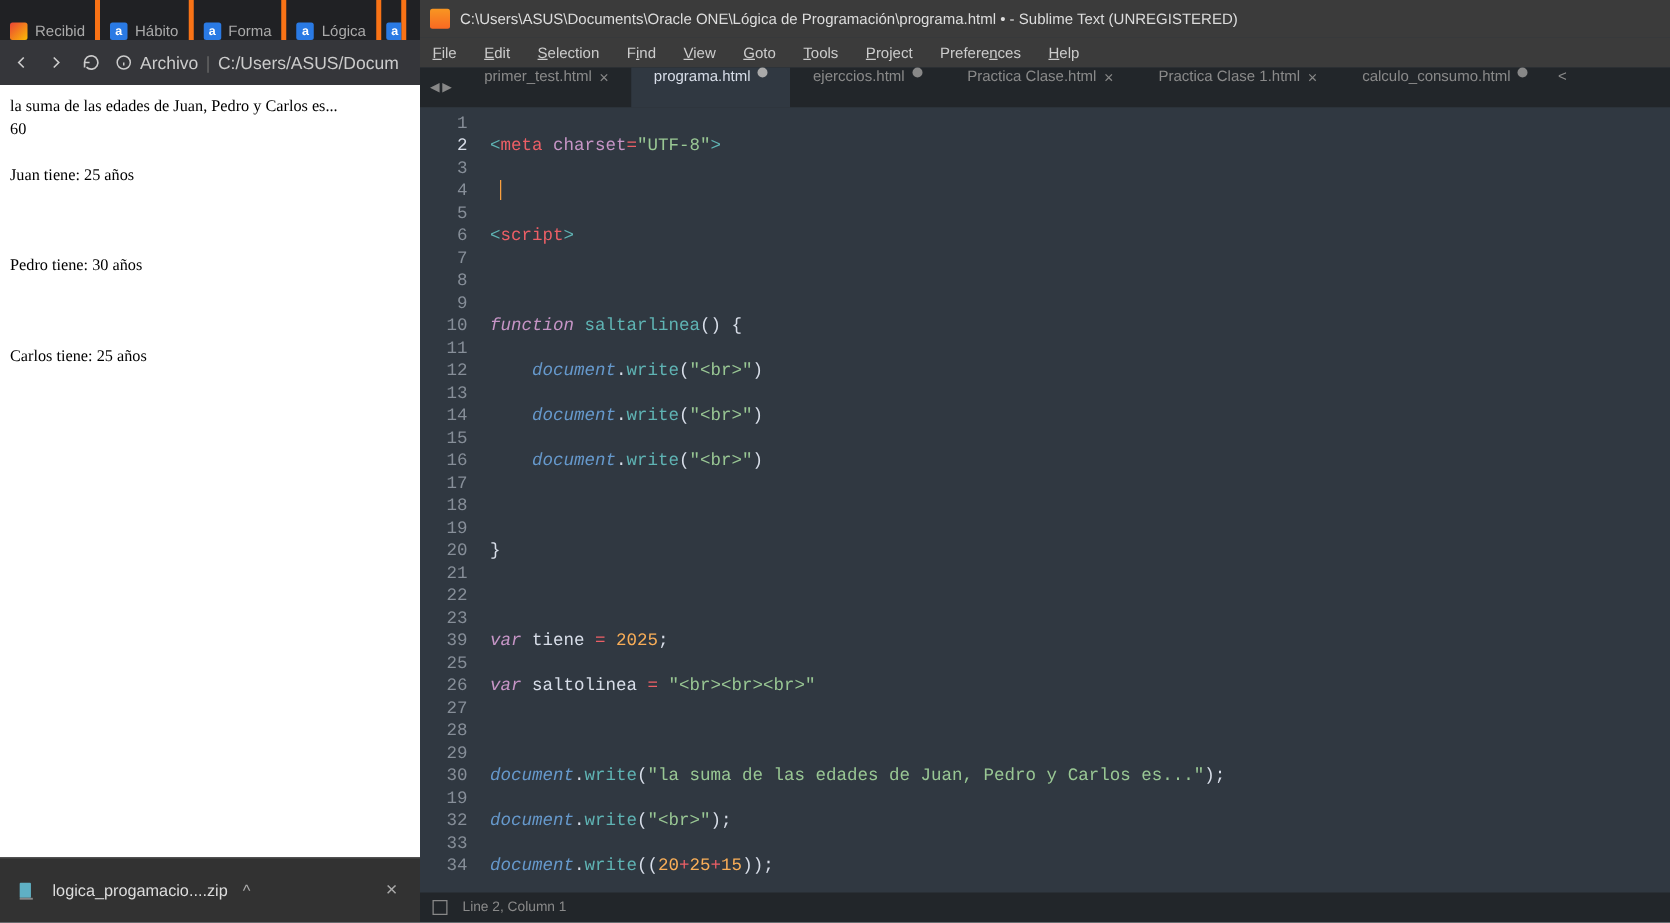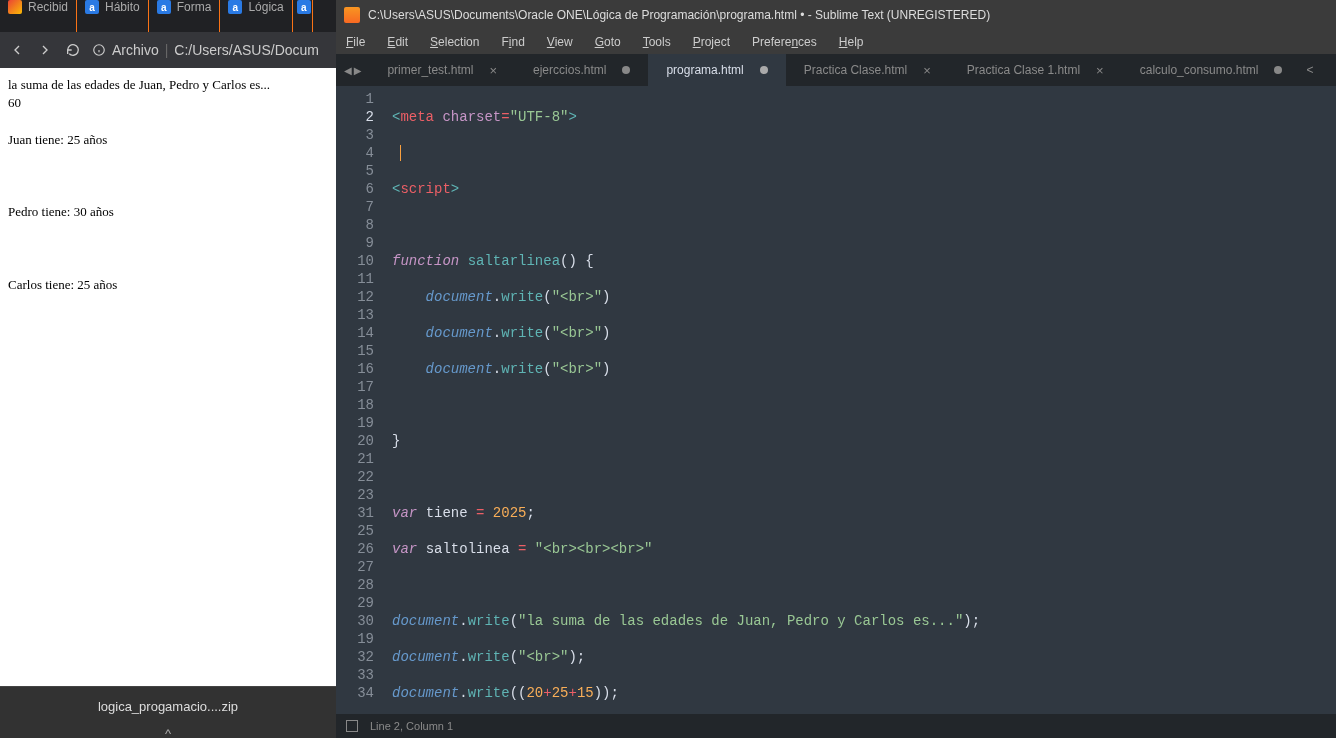--- a/index.html
+++ b/index.html
@@ -19,28 +19,28 @@
       flex-direction: column;
       background: #202124;
     }
     .browser-tabs {
       display: flex;
       background: #202124;
       height: 32px;
     }
     .browser-tab {
       display: flex;
-      align-items: flex-start;
+      align-items: flex-end;
       padding: 0 8px;
       color: #aaa;
       font-size: 12px;
       max-width: 80px;
       overflow: hidden;
       white-space: nowrap;
-      border-right: 1px solid #f97316;
+      border-right: 4px solid #f97316;
       gap: 6px;
     }
     .browser-tab .fav { width: 14px; height: 14px; flex-shrink: 0; }
     .gmail-fav { background: linear-gradient(135deg,#ea4335,#fbbc04); border-radius:2px; }
     .alura-fav { background: #2a7ae4; border-radius:2px; display:flex; align-items:center; justify-content:center; color:#fff; font-weight:bold; font-size:10px;}
     .browser-nav {
       display: flex;
       align-items: center;
       height: 36px;
       background: #35363a;
@@ -73,21 +73,20 @@
     .download-bar {
       height: 52px;
       background: #323232;
       display: flex;
       align-items: center;
       padding: 0 12px;
       gap: 12px;
       color: #ddd;
       font-size: 13px;
       border-top: 1px solid #444;
-      flex-direction: column;
     }
     .download-bar .file-icon { width:18px; height:18px; }
     .download-bar .close {
       margin-left:auto; color:#aaa; font-size:16px; padding:6px;
     }
     .download-bar .chev { color:#aaa; }
     
     
     .sublime {
       width: 1000px;
@@ -134,24 +133,23 @@
     }
     .tab-nav {
       display: flex;
       align-items: center;
       padding: 0 8px;
       gap: 2px;
     }
     .tab-nav span { color:#888; font-size:10px;}
     .editor-tab {
       display: flex;
-      align-items: center;
+      align-items: flex-start;
       padding: 0 18px;
       color: #8a8a8a;
-      gap: 10px;
       position: relative;
       white-space: nowrap;
     }
     .editor-tab.active {
       background: #303841;
       color: #d8dee9;
     }
     .tab-close { color: #888; font-size: 13px; margin-left: 6px; }
     .tab-dirty {
       width: 8px; height: 8px; border-radius: 50%;
@@ -313,26 +311,26 @@
   </div>
   <div class="tab-bar">
     <div class="tab-nav">
       <span>◀</span>
       <span>▶</span>
     </div>
     <div class="editor-tab">
       <span>primer_test.html</span>
       <span class="tab-close">×</span>
     </div>
+    <div class="editor-tab active">
+      <span>programa.html</span>
+      <span class="tab-dirty"></span>
+    </div>
     <div class="editor-tab">
       <span>ejerccios.html</span>
-      <span class="tab-dirty"></span>
-    </div>
-    <div class="editor-tab active">
-      <span>programa.html</span>
       <span class="tab-dirty"></span>
     </div>
     <div class="editor-tab">
       <span>Practica Clase.html</span>
       <span class="tab-close">×</span>
     </div>
     <div class="editor-tab">
       <span>Practica Clase 1.html</span>
       <span class="tab-close">×</span>
     </div>
@@ -362,21 +360,21 @@
         <div class="ln">14</div>
         <div class="ln">15</div>
         <div class="ln">16</div>
         <div class="ln">17</div>
         <div class="ln">18</div>
         <div class="ln">19</div>
         <div class="ln">20</div>
         <div class="ln">21</div>
         <div class="ln">22</div>
         <div class="ln">23</div>
-        <div class="ln">31</div>
+        <div class="ln">39</div>
         <div class="ln">25</div>
         <div class="ln">26</div>
         <div class="ln">27</div>
         <div class="ln">28</div>
         <div class="ln">29</div>
         <div class="ln">30</div>
         <div class="ln">19</div>
         <div class="ln">32</div>
         <div class="ln">33</div>
         <div class="ln">34</div>

